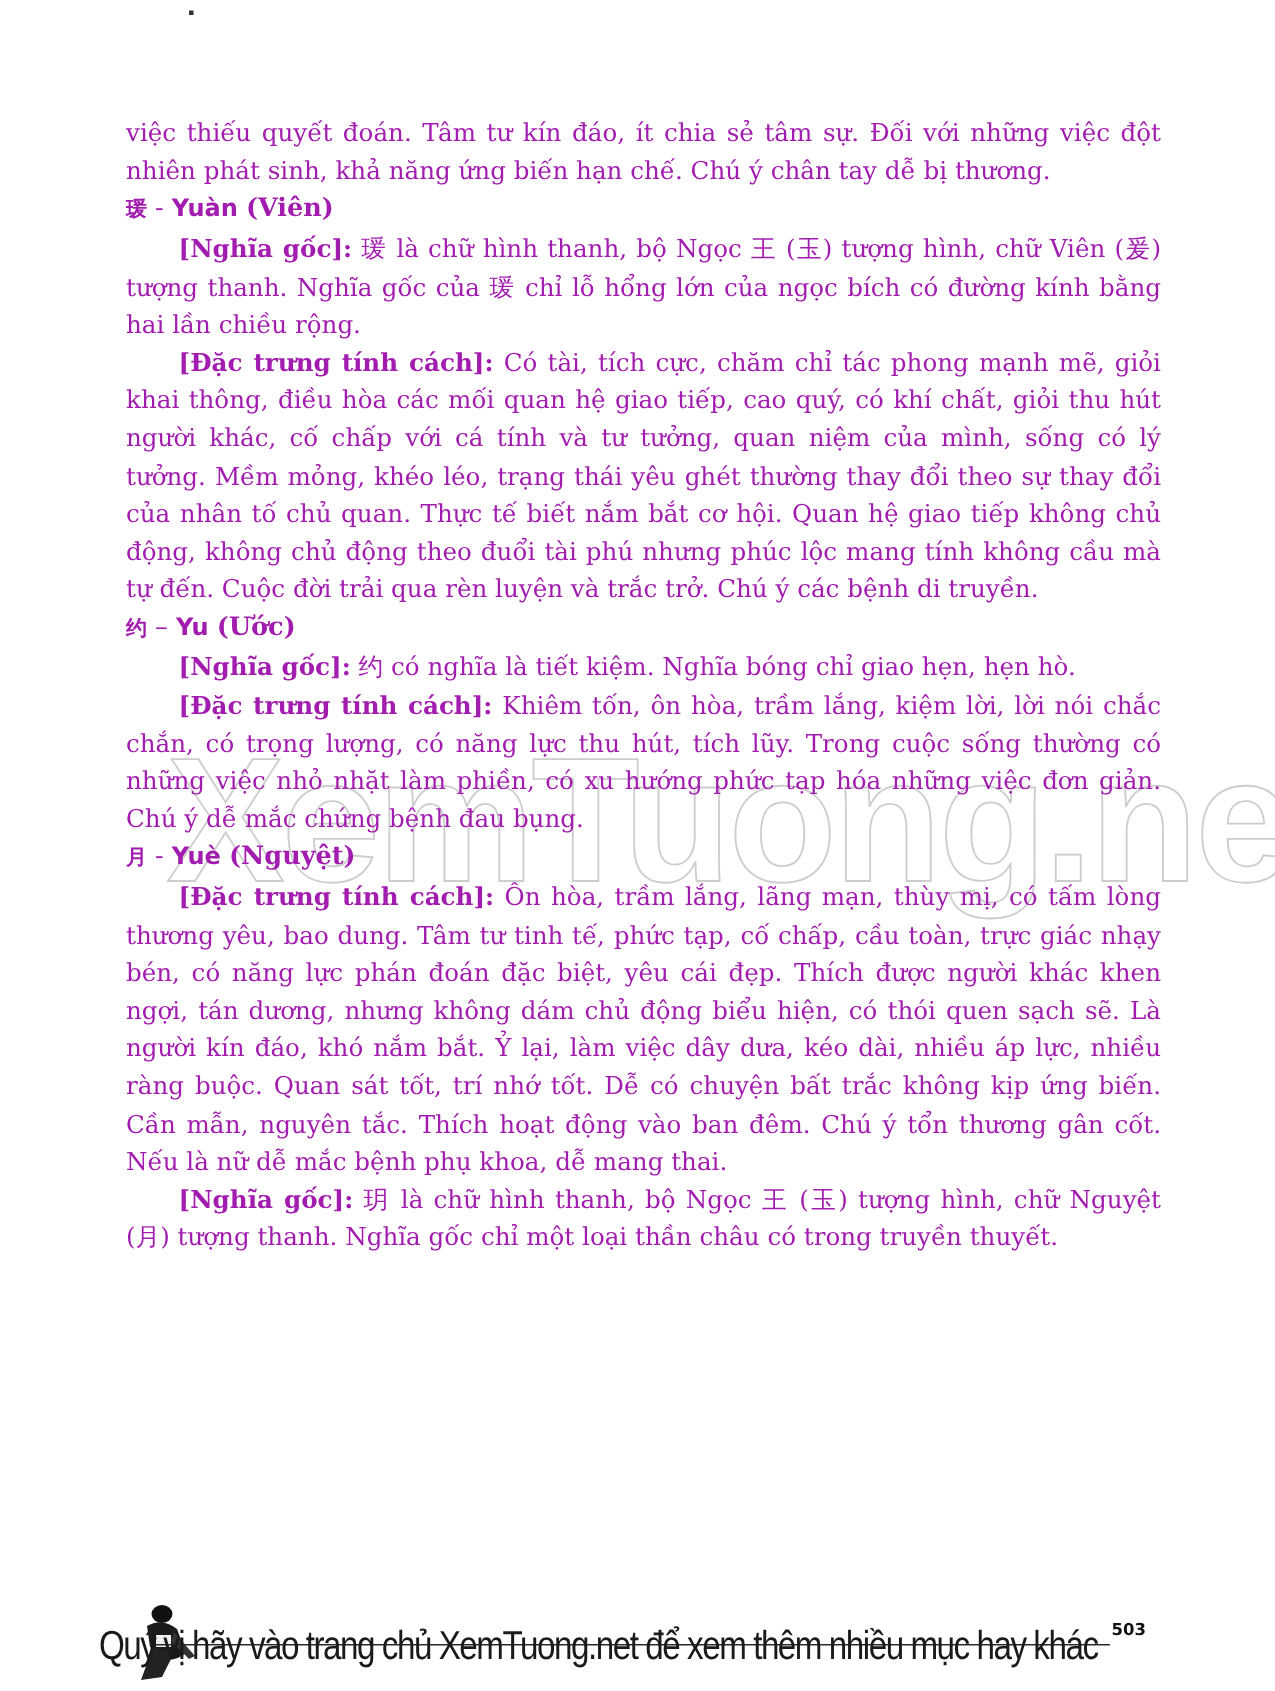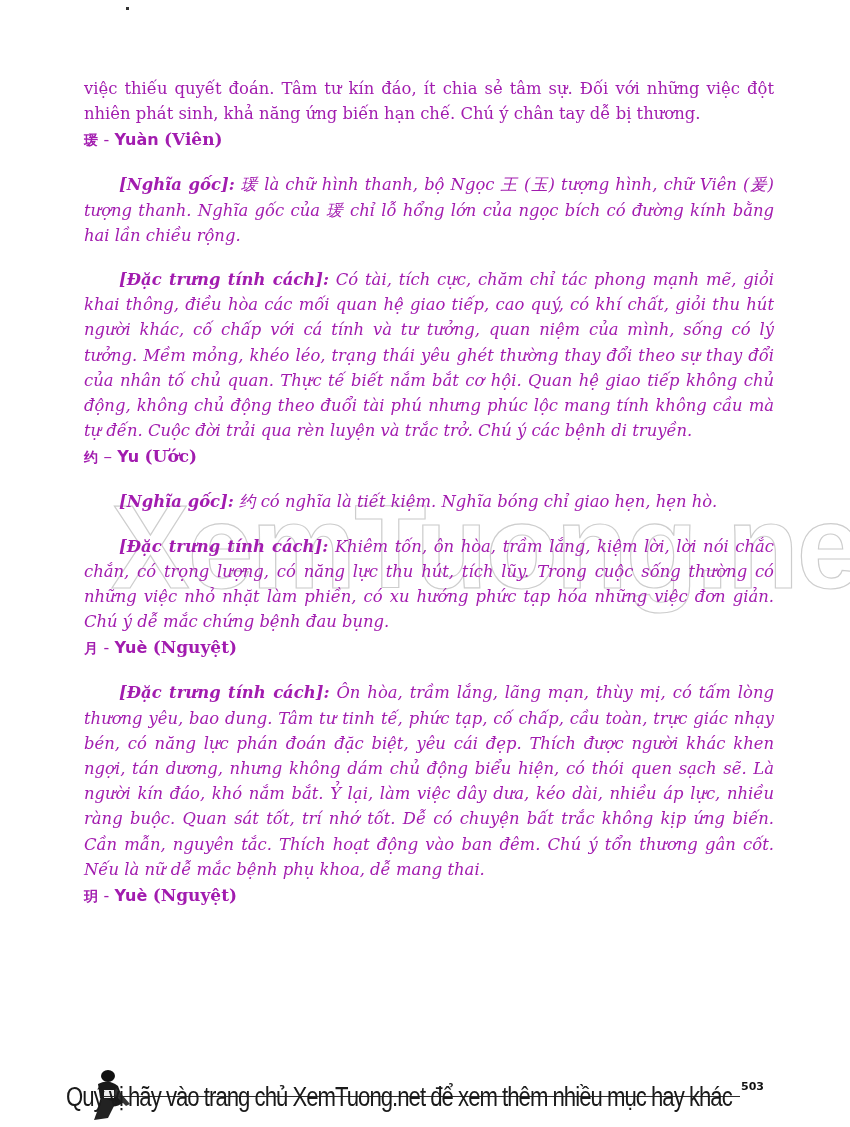--- a/index.html
+++ b/index.html
@@ -5,21 +5,21 @@
   html, body { margin:0; padding:0; background:#ffffff; }
   body { width:850px; height:1127px; position:relative; overflow:hidden; }
   .page {
     position:absolute; left:84px; top:76px; width:690px;
     font-family: "DejaVu Serif", "Liberation Serif", serif;
     font-size:16.4px; line-height:25.2px; color:#a21caf;
     text-align:justify;
   }
   .page p { margin:0; }
   .para { text-indent:35px; }
-  .para + .para, .heading + .para { margin-top:19px;font-style:italic; }
+  .para + .para, .heading + .para { margin-top:0; }
   .para { margin-bottom:2px; }
   .heading { margin:2px 0 4px 35px; font-size:17px; line-height:26px; }
   .heading .glyph { font-weight:bold; }
   .heading .roman { font-family:"DejaVu Sans","Liberation Sans",sans-serif; font-weight:bold; font-size:16px; }
   .heading .viet { font-weight:bold; }
   .label { font-weight:bold; }
   .cjk { font-family:"DejaVu Sans","Liberation Sans",sans-serif; font-size:14px; }
   .watermark {
     position:absolute; left:72px; top:488px; width:700px;
     font-family:"Liberation Sans","DejaVu Sans",sans-serif;
@@ -75,23 +75,21 @@
   </div>
 
   <div>
     <p class="heading">
       <span class="glyph cjk">月</span><span> - </span><span class="roman">Yuè</span> <span class="viet">(Nguyệt)</span>
     </p>
     <p class="para"><span class="label">[Đặc trưng tính cách]:</span><span> Ôn hòa, trầm lắng, lãng mạn, thùy mị, có tấm lòng thương yêu, bao dung. Tâm tư tinh tế, phức tạp, cố chấp, cầu toàn, trực giác nhạy bén, có năng lực phán đoán đặc biệt, yêu cái đẹp. Thích được người khác khen ngợi, tán dương, nhưng không dám chủ động biểu hiện, có thói quen sạch sẽ. Là người kín đáo, khó nắm bắt. Ỷ lại, làm việc dây dưa, kéo dài, nhiều áp lực, nhiều ràng buộc. Quan sát tốt, trí nhớ tốt. Dễ có chuyện bất trắc không kịp ứng biến. Cần mẫn, nguyên tắc. Thích hoạt động vào ban đêm. Chú ý tổn thương gân cốt. Nếu là nữ dễ mắc bệnh phụ khoa, dễ mang thai.</span></p>
   </div>
 
   <div>
-    <p class="heading">
-      <span class="glyph cjk">玥</span><span> - </span><span class="roman">Yuè</span> <span class="viet">(Nguyệt)</span>
-    </p>
+    <p class="para"><span class="label">[Nghĩa gốc]:</span><span> 玥 là chữ hình thanh, bộ Ngọc 王 (玉) tượng hình, chữ Nguyệt (月) tượng thanh. Nghĩa gốc chỉ một loại thần châu có trong truyền thuyết.</span></p>
   </div>
 </div>
 
 <svg class="mascot" viewBox="0 0 50 56">
   <ellipse cx="22" cy="8" rx="7" ry="6" fill="#111"></ellipse>
   <path d="M12 16 Q22 10 32 18 L38 34 Q30 40 24 38 L14 30 Z" fill="#1a1a1a"></path>
   <path d="M16 30 L30 34 L22 50 L8 52 Z" fill="#222"></path>
   <path d="M30 20 L44 36 L40 38 L28 26 Z" fill="#333"></path>
   <rect x="18" y="22" width="10" height="8" fill="#eee"></rect>
 </svg>

